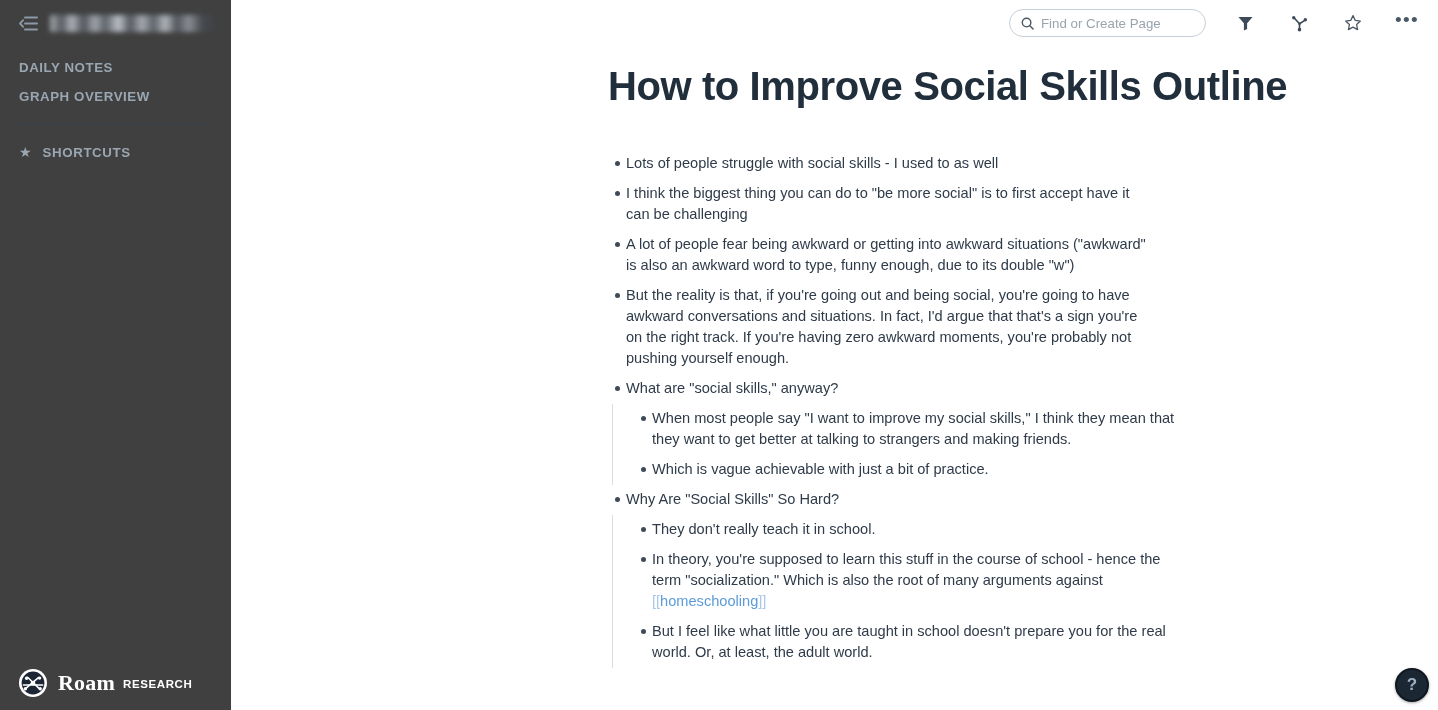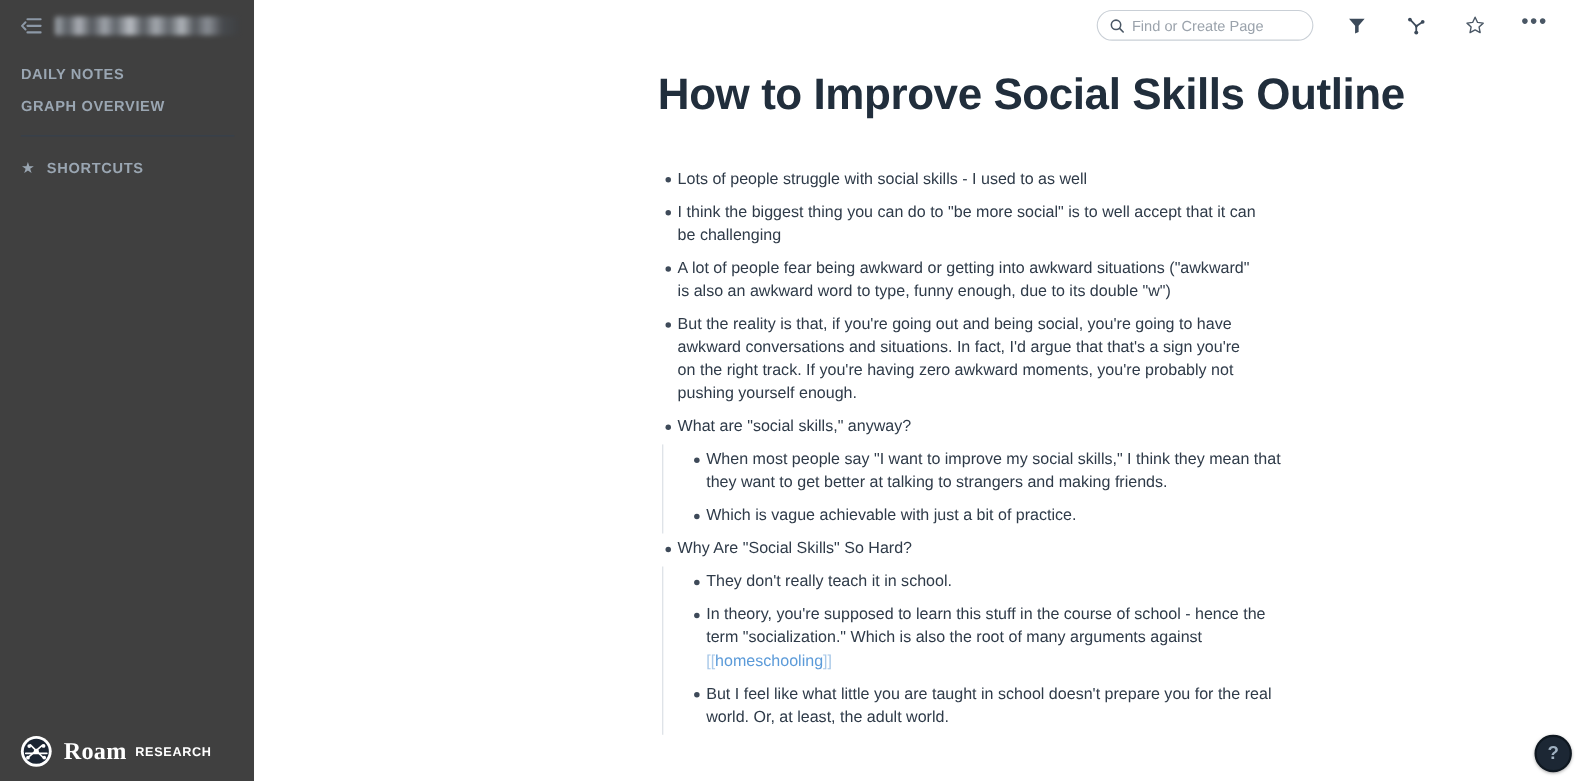--- a/index.html
+++ b/index.html
@@ -140,21 +140,21 @@
     position: relative;
     flex: 1 1 auto;
     height: 710px;
     background: #ffffff;
     overflow: hidden;
   }
 
   
   .topbar {
     position: absolute;
-    top: 0; right: 12px;
+    top: 0; right: 0;
     height: 46px;
     display: flex;
     align-items: center;
     gap: 16px;
     padding-right: 16px;
   }
   .search-box {
     width: 197px;
     height: 28px;
     border: 1px solid #C9CFD6;
@@ -195,21 +195,21 @@
     color: #4A5765;
     line-height: 1;
     padding-bottom: 7px;
   }
 
   
   .page {
     position: absolute;
     top: 0; left: 0;
     width: 100%;
-    padding: 64px 0 0 6px;
+    padding: 64px 0 0 16px;
   }
   .page-title {
     font-size: 40px;
     font-weight: 700;
     color: #212E3C;
     letter-spacing: -.4px;
     line-height: 1.12;
     margin: 0 0 40px 361px;
   }
 
@@ -377,21 +377,21 @@
           <span class="bullet">
               <i></i>
             </span>
           <div class="block-text">Lots of people struggle with social skills - I used to as well</div>
         </div>
 
         <div class="block-row">
           <span class="bullet">
               <i></i>
             </span>
-          <div class="block-text">I think the biggest thing you can do to "be more social" is to well accept that it can be challenging</div>
+          <div class="block-text">I think the biggest thing you can do to "be more social" is to first accept have it can be challenging</div>
         </div>
 
         <div class="block-row">
           <span class="bullet">
               <i></i>
             </span>
           <div class="block-text">A lot of people fear being awkward or getting into awkward situations ("awkward" is also an awkward word to type, funny enough, due to its double "w")</div>
         </div>
 
         <div class="block-row">

